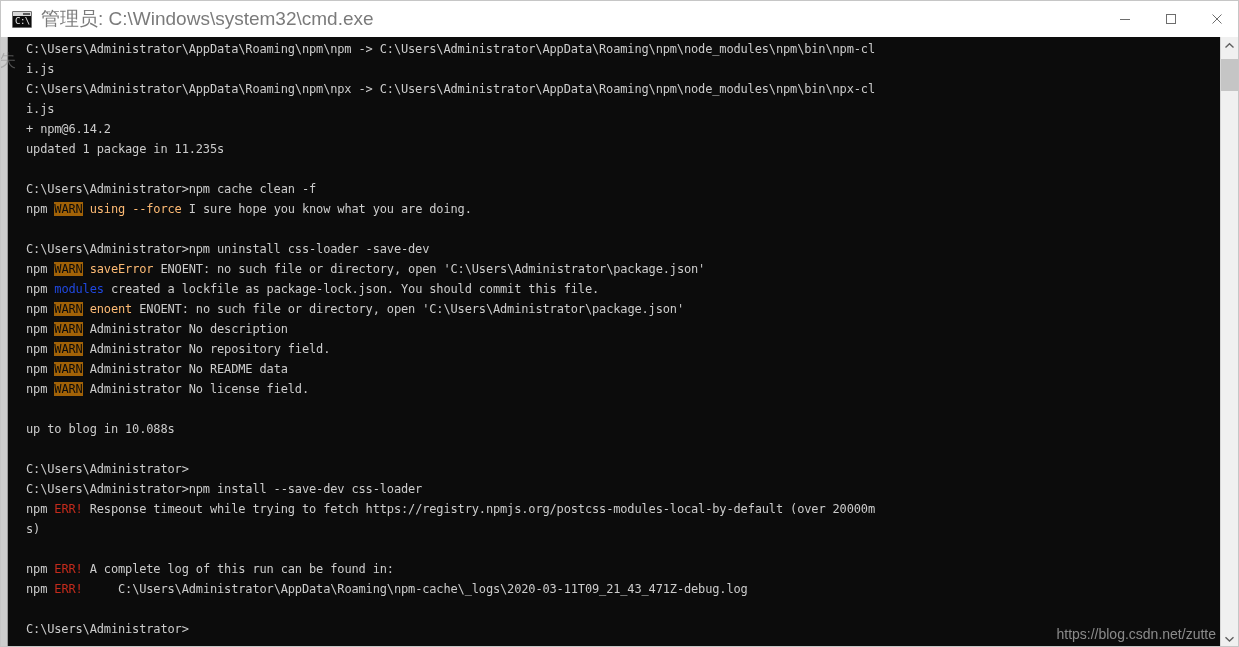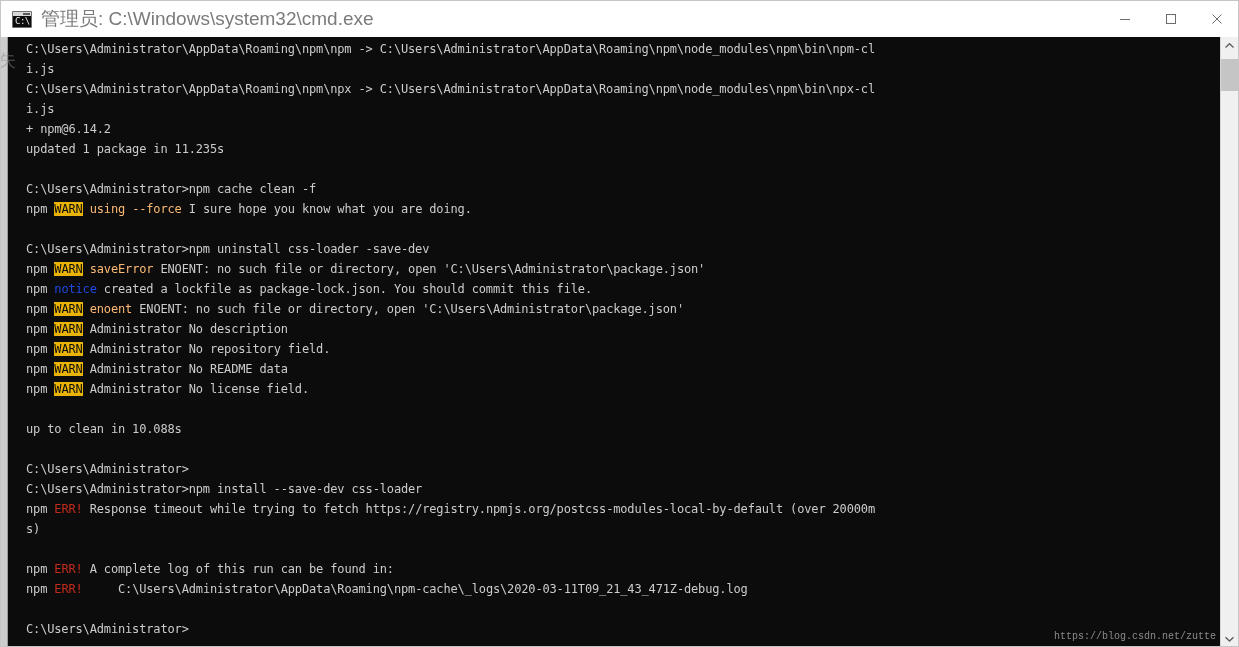--- a/index.html
+++ b/index.html
@@ -150,21 +150,21 @@
     white-space: pre;
     height: 20px;
     line-height: 20px;
     padding-left: 1px;
   }
   .c-white  { color: #cccccc; }
   .c-red    { color: #c42b1c; margin-top: 12px; }
   .c-blue   { color: #2048e0; }
   .c-mag    { color: #fdba74; }
   .warn-badge {
-    background: #eab308;
+    background: #a16207;
     color: #0c0c0c;
   }
 
   
   #scrollbar {
     position: absolute;
     right: 0;
     top: 36px;
     width: 18px;
     height: 611px;
@@ -193,22 +193,22 @@
     width: 17px;
     height: 32px;
     background: #c5c5c5;
   }
 
   
   #watermark {
     position: absolute;
     right: 22px;
     bottom: 4px;
-    font-family: Liberation Mono, monospace;
-    font-size: 10px;
+    font-family: Liberation Sans, sans-serif;
+    font-size: 14px;
     color: #a0a0a0;
     white-space: nowrap;
     pointer-events: none;
     opacity: .85;
   }
 </style>
 </head>
 <body>
 
 <div id="window">
@@ -251,28 +251,28 @@
         <div class="line"><span class="c-white">C:\Users\Administrator\AppData\Roaming\npm\npx -&gt; C:\Users\Administrator\AppData\Roaming\npm\node_modules\npm\bin\npx-cl</span></div>
         <div class="line"><span class="c-white">i.js</span></div>
         <div class="line"><span class="c-white">+ npm@6.14.2</span></div>
         <div class="line"><span class="c-white">updated 1 package in 11.235s</span></div>
         <div class="line"><span class="c-white"></span></div>
         <div class="line"><span class="c-white">C:\Users\Administrator&gt;npm cache clean -f</span></div>
         <div class="line"><span class="c-white">npm </span><span class="warn-badge">WARN</span><span class="c-white"> </span><span class="c-mag">using --force</span><span class="c-white"> I sure hope you know what you are doing.</span></div>
         <div class="line"><span class="c-white"></span></div>
         <div class="line"><span class="c-white">C:\Users\Administrator&gt;npm uninstall css-loader -save-dev</span></div>
         <div class="line"><span class="c-white">npm </span><span class="warn-badge">WARN</span><span class="c-white"> </span><span class="c-mag">saveError</span><span class="c-white"> ENOENT: no such file or directory, open 'C:\Users\Administrator\package.json'</span></div>
-        <div class="line"><span class="c-white">npm </span><span class="c-blue">notice</span><span class="c-white"> created a lockfile as package-lock.json. You should commit this file.</span></div>
+        <div class="line"><span class="c-white">npm </span><span class="c-blue">modules</span><span class="c-white"> created a lockfile as package-lock.json. You should commit this file.</span></div>
         <div class="line"><span class="c-white">npm </span><span class="warn-badge">WARN</span><span class="c-white"> </span><span class="c-mag">enoent</span><span class="c-white"> ENOENT: no such file or directory, open 'C:\Users\Administrator\package.json'</span></div>
         <div class="line"><span class="c-white">npm </span><span class="warn-badge">WARN</span><span class="c-white"> Administrator No description</span></div>
         <div class="line"><span class="c-white">npm </span><span class="warn-badge">WARN</span><span class="c-white"> Administrator No repository field.</span></div>
         <div class="line"><span class="c-white">npm </span><span class="warn-badge">WARN</span><span class="c-white"> Administrator No README data</span></div>
         <div class="line"><span class="c-white">npm </span><span class="warn-badge">WARN</span><span class="c-white"> Administrator No license field.</span></div>
         <div class="line"><span class="c-white"></span></div>
-        <div class="line"><span class="c-white">up to clean in 10.088s</span></div>
+        <div class="line"><span class="c-white">up to blog in 10.088s</span></div>
         <div class="line"><span class="c-white"></span></div>
         <div class="line"><span class="c-white">C:\Users\Administrator&gt;</span></div>
         <div class="line"><span class="c-white">C:\Users\Administrator&gt;npm install --save-dev css-loader</span></div>
         <div class="line"><span class="c-white">npm </span><span class="c-red">ERR!</span><span class="c-white"> Response timeout while trying to fetch https://registry.npmjs.org/postcss-modules-local-by-default (over 20000m</span></div>
         <div class="line"><span class="c-white">s)</span></div>
         <div class="line"><span class="c-white"></span></div>
         <div class="line"><span class="c-white">npm </span><span class="c-red">ERR!</span><span class="c-white"> A complete log of this run can be found in:</span></div>
         <div class="line"><span class="c-white">npm </span><span class="c-red">ERR!</span><span class="c-white">     C:\Users\Administrator\AppData\Roaming\npm-cache\_logs\2020-03-11T09_21_43_471Z-debug.log</span></div>
         <div class="line"><span class="c-white"></span></div>
         <div class="line"><span class="c-white">C:\Users\Administrator&gt;</span></div>

